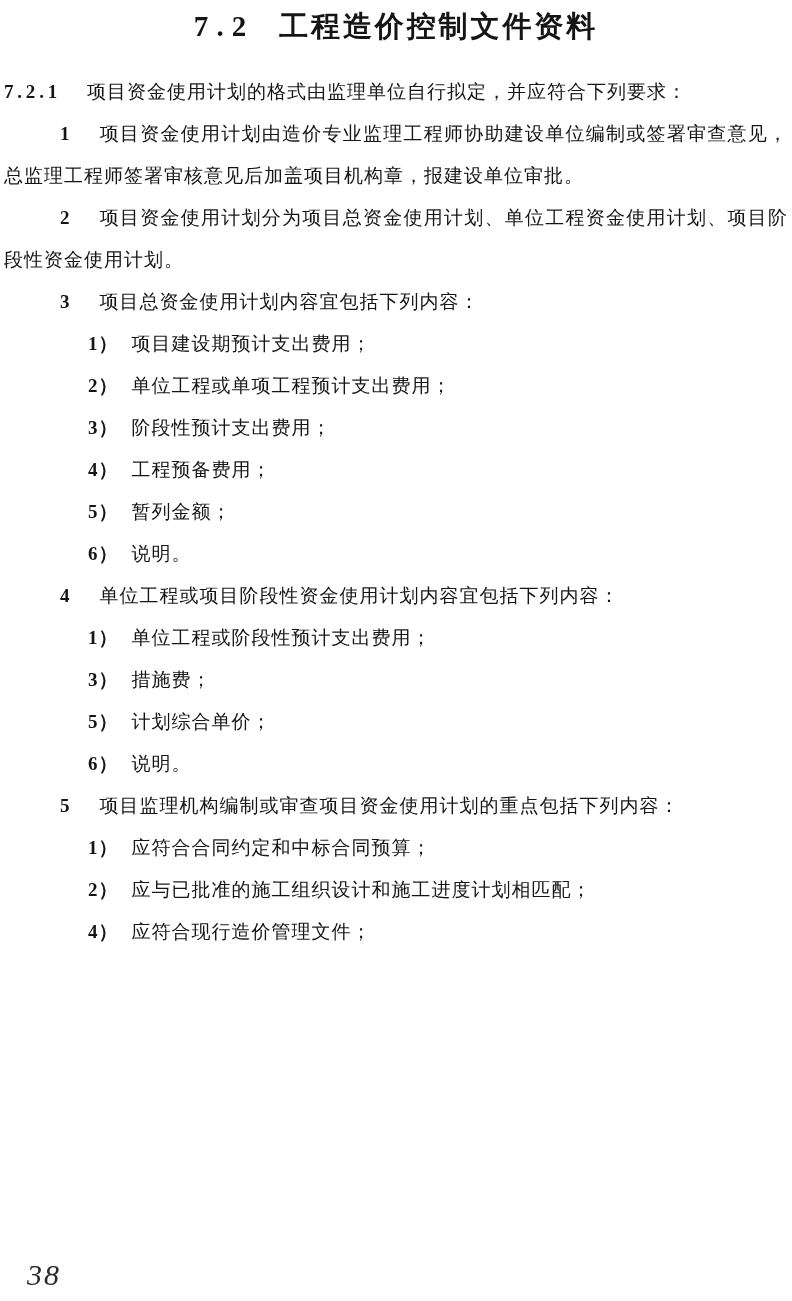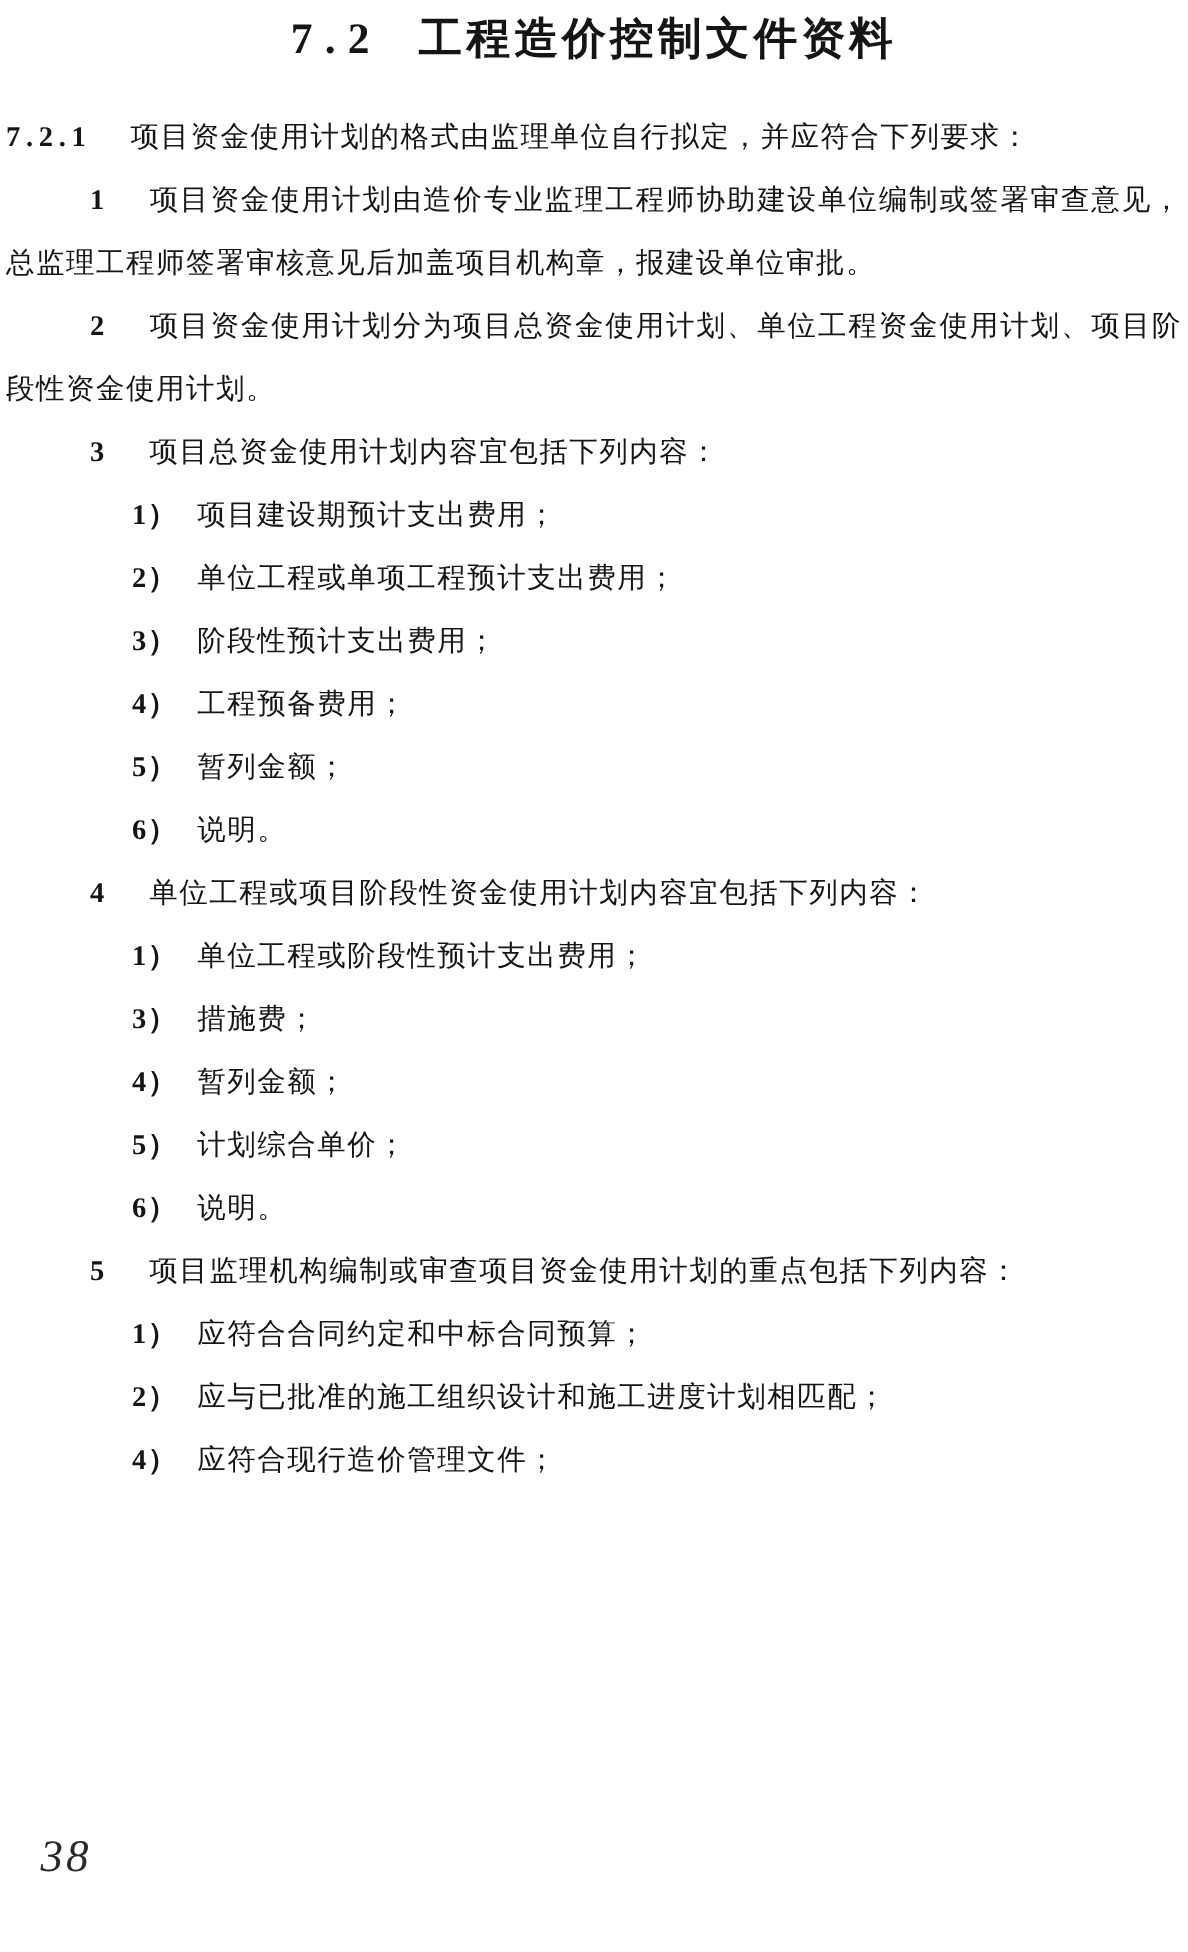--- a/index.html
+++ b/index.html
@@ -69,21 +69,21 @@
     margin-left: 84px;
     text-align: left;
   }
   .list-item .num {
     margin-right: 13px;
   }
   
   .page-num {
     position: absolute;
     left: 27px;
-    top: 1218px;
+    top: 1255px;
     font-style: italic;
     font-size: 30px;
     line-height: 40px;
     letter-spacing: 2px;
     color: #2a2a2a;
   }
 </style>
 </head>
 <body>
 
@@ -100,21 +100,20 @@
       <p class="blk sub-clause"><span class="num">3</span><span class="txt">项目总资金使用计划内容宜包括下列内容：</span></p>
       <p class="blk list-item"><span class="num">1）</span><span class="txt">项目建设期预计支出费用；</span></p>
       <p class="blk list-item"><span class="num">2）</span><span class="txt">单位工程或单项工程预计支出费用；</span></p>
       <p class="blk list-item"><span class="num">3）</span><span class="txt">阶段性预计支出费用；</span></p>
       <p class="blk list-item"><span class="num">4）</span><span class="txt">工程预备费用；</span></p>
       <p class="blk list-item"><span class="num">5）</span><span class="txt">暂列金额；</span></p>
       <p class="blk list-item"><span class="num">6）</span><span class="txt">说明。</span></p>
       <p class="blk sub-clause"><span class="num">4</span><span class="txt">单位工程或项目阶段性资金使用计划内容宜包括下列内容：</span></p>
       <p class="blk list-item"><span class="num">1）</span><span class="txt">单位工程或阶段性预计支出费用；</span></p>
       <p class="blk list-item"><span class="num">3）</span><span class="txt">措施费；</span></p>
-      <p class="blk list-item"><span class="num">4）</span><span class="txt">暂列金额；</span></p>
       <p class="blk list-item"><span class="num">5）</span><span class="txt">计划综合单价；</span></p>
       <p class="blk list-item"><span class="num">6）</span><span class="txt">说明。</span></p>
       <p class="blk sub-clause"><span class="num">5</span><span class="txt">项目监理机构编制或审查项目资金使用计划的重点包括下列内容：</span></p>
       <p class="blk list-item"><span class="num">1）</span><span class="txt">应符合合同约定和中标合同预算；</span></p>
       <p class="blk list-item"><span class="num">2）</span><span class="txt">应与已批准的施工组织设计和施工进度计划相匹配；</span></p>
       <p class="blk list-item"><span class="num">4）</span><span class="txt">应符合现行造价管理文件；</span></p>
     </div>
 
   <div class="page-num">38</div>
 

